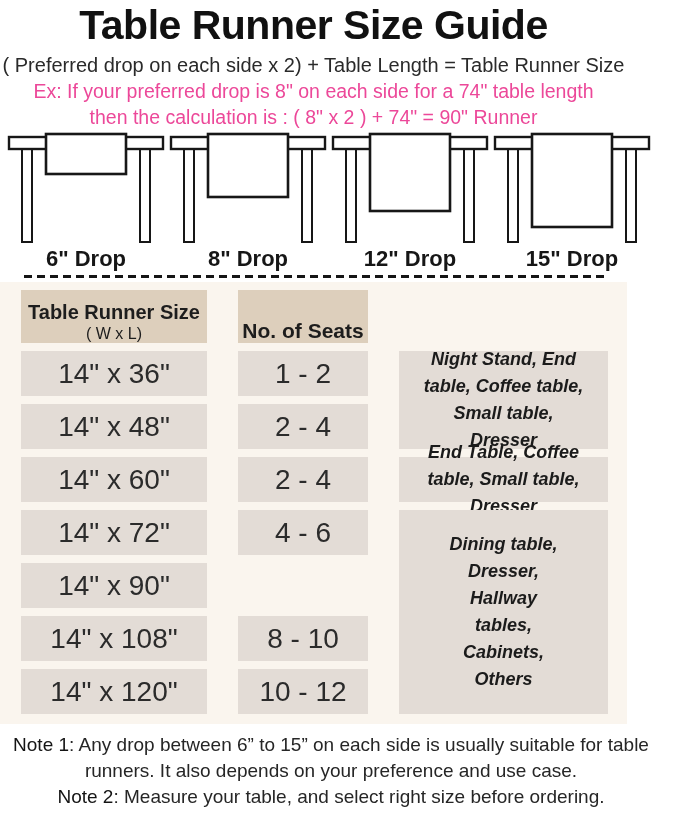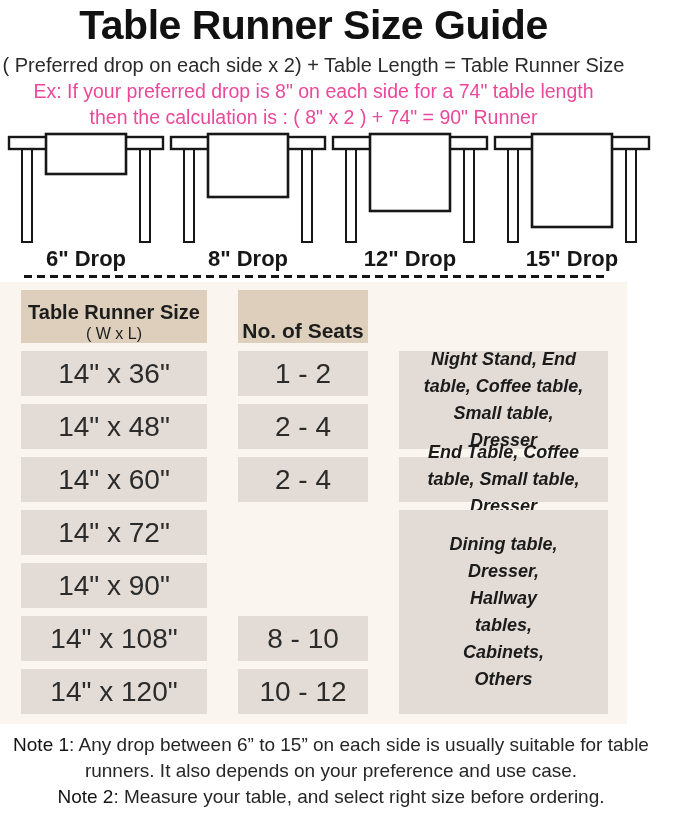--- a/index.html
+++ b/index.html
@@ -182,20 +182,21 @@
     <div class="type-cell" style="grid-column:3;grid-row:2 / span 2">Night Stand, End table, Coffee table, Small table, Dresser</div>
 
     <div class="cell" style="grid-column:1;grid-row:3">14" x 48"</div>
     <div class="cell" style="grid-column:2;grid-row:3">2 - 4</div>
 
     <div class="cell" style="grid-column:1;grid-row:4">14" x 60"</div>
     <div class="cell" style="grid-column:2;grid-row:4">2 - 4</div>
     <div class="type-cell" style="grid-column:3;grid-row:4">End Table, Coffee table, Small table, Dresser</div>
 
     <div class="cell" style="grid-column:1;grid-row:5">14" x 72"</div>
+    <div class="cell" style="grid-column:2;grid-row:5">4 - 6</div>
     <div class="type-cell" style="grid-column:3;grid-row:5 / span 4;padding:12px 48px">Dining table, Dresser, Hallway tables, Cabinets, Others</div>
 
     <div class="cell" style="grid-column:1;grid-row:6">14" x 90"</div>
 
     <div class="cell" style="grid-column:1;grid-row:7">14" x 108"</div>
     <div class="cell" style="grid-column:2;grid-row:7">8 - 10</div>
 
     <div class="cell" style="grid-column:1;grid-row:8">14" x 120"</div>
     <div class="cell" style="grid-column:2;grid-row:8">10 - 12</div>
 

